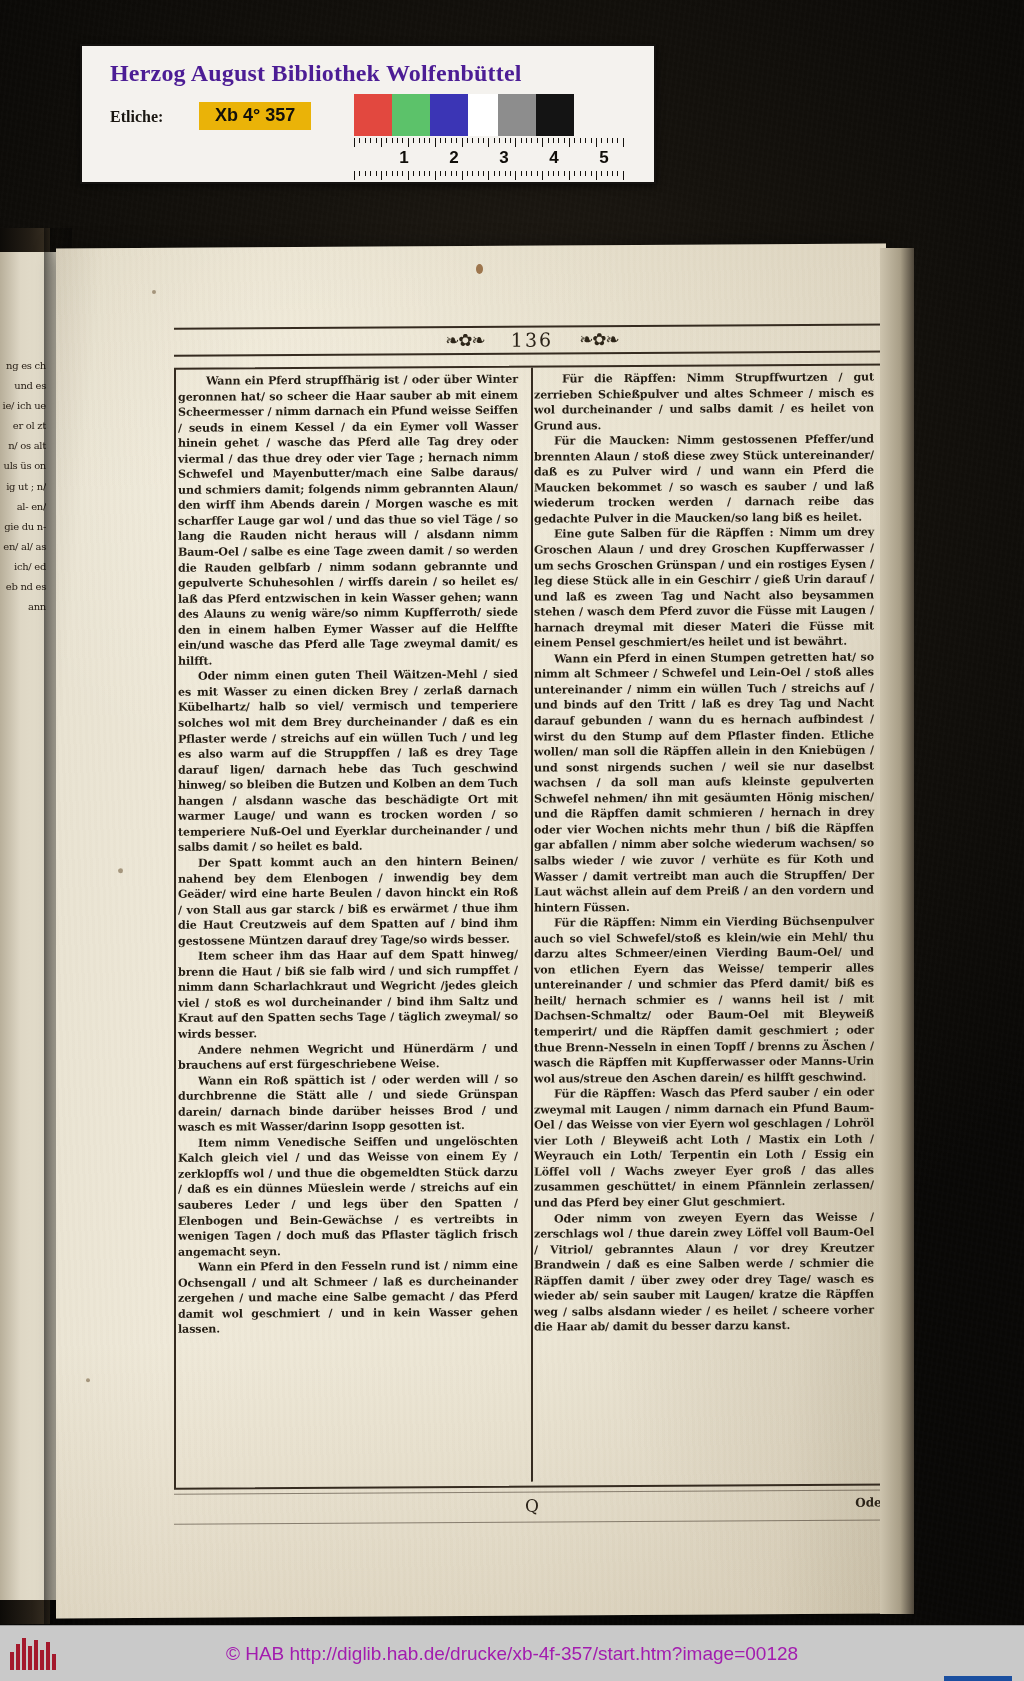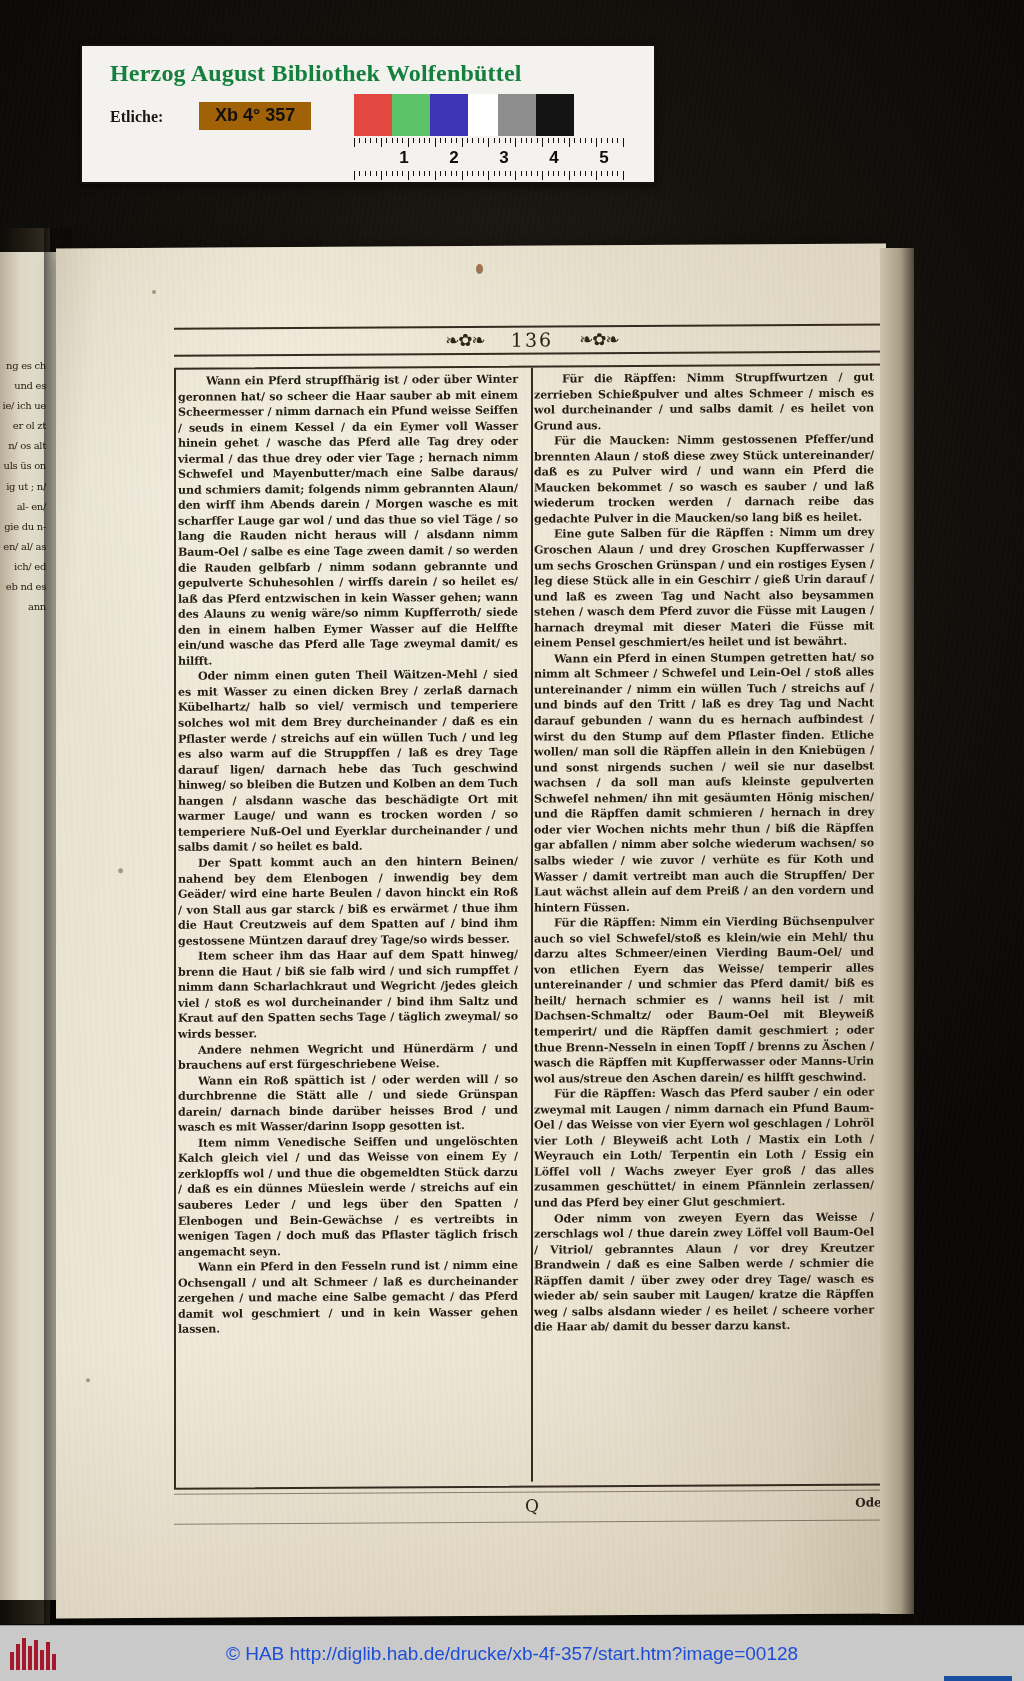--- a/index.html
+++ b/index.html
@@ -23,29 +23,29 @@
   
   .refcard{
     position:absolute;left:80px;top:44px;width:572px;height:136px;
     background:#f4f2ee;border:2px solid #141210;
     box-shadow:0 2px 7px rgba(0,0,0,.6);
     overflow:hidden;
   }
   .ref-title{
     position:absolute;left:28px;top:14px;
     font-family:"Liberation Serif",serif;font-weight:bold;font-size:24px;
-    color:#15803d;letter-spacing:.2px;white-space:nowrap;
+    color:#4c1d95;letter-spacing:.2px;white-space:nowrap;
   }
   .ref-sig-label{
     position:absolute;left:28px;top:62px;
     font-family:"Liberation Serif",serif;font-weight:bold;font-size:16px;color:#1a1712;
   }
   .ref-sig-value{
     position:absolute;left:117px;top:56px;
-    padding:3px 16px 4px 16px;background:#a16207;
+    padding:3px 16px 4px 16px;background:#eab308;
     font-family:"Liberation Sans",sans-serif;font-weight:bold;font-size:18px;color:#12100c;
     white-space:nowrap;
   }
   
   .patches{position:absolute;left:272px;top:48px;display:flex;height:42px;}
   .patch{width:38px;height:42px;}
   .patch-gap{width:30px;height:42px;background:#f4f2ee;}
   
   .ruler{position:absolute;left:272px;top:92px;width:270px;height:42px;}
   .tick-row{position:absolute;left:0;width:270px;height:9px;display:flex;justify-content:space-between;}
@@ -171,21 +171,21 @@
   .speck{position:absolute;background:#6b5636;border-radius:50%;opacity:.55;}
 
   
   .footer{
     position:absolute;left:0;bottom:0;width:1024px;height:55px;
     background:#c9c9c9;border-top:1px solid #9a9a9a;
     display:flex;align-items:center;
   }
   .footer-url{
     flex:1;text-align:center;
-    font-family:"Liberation Sans",sans-serif;font-size:19px;color:#1d4ed8;
+    font-family:"Liberation Sans",sans-serif;font-size:19px;color:#a21caf;
     white-space:nowrap;
   }
   .hab-logo{
     position:absolute;left:10px;top:12px;width:58px;height:32px;
     display:flex;gap:2px;align-items:flex-end;
   }
   .hab-bar{width:4px;background:#a4192c;}
   .dfg-logo{
     position:absolute;right:12px;top:10px;width:68px;height:44px;
     background:#1a4fa0;display:flex;align-items:center;justify-content:center;margin-top:40px;

